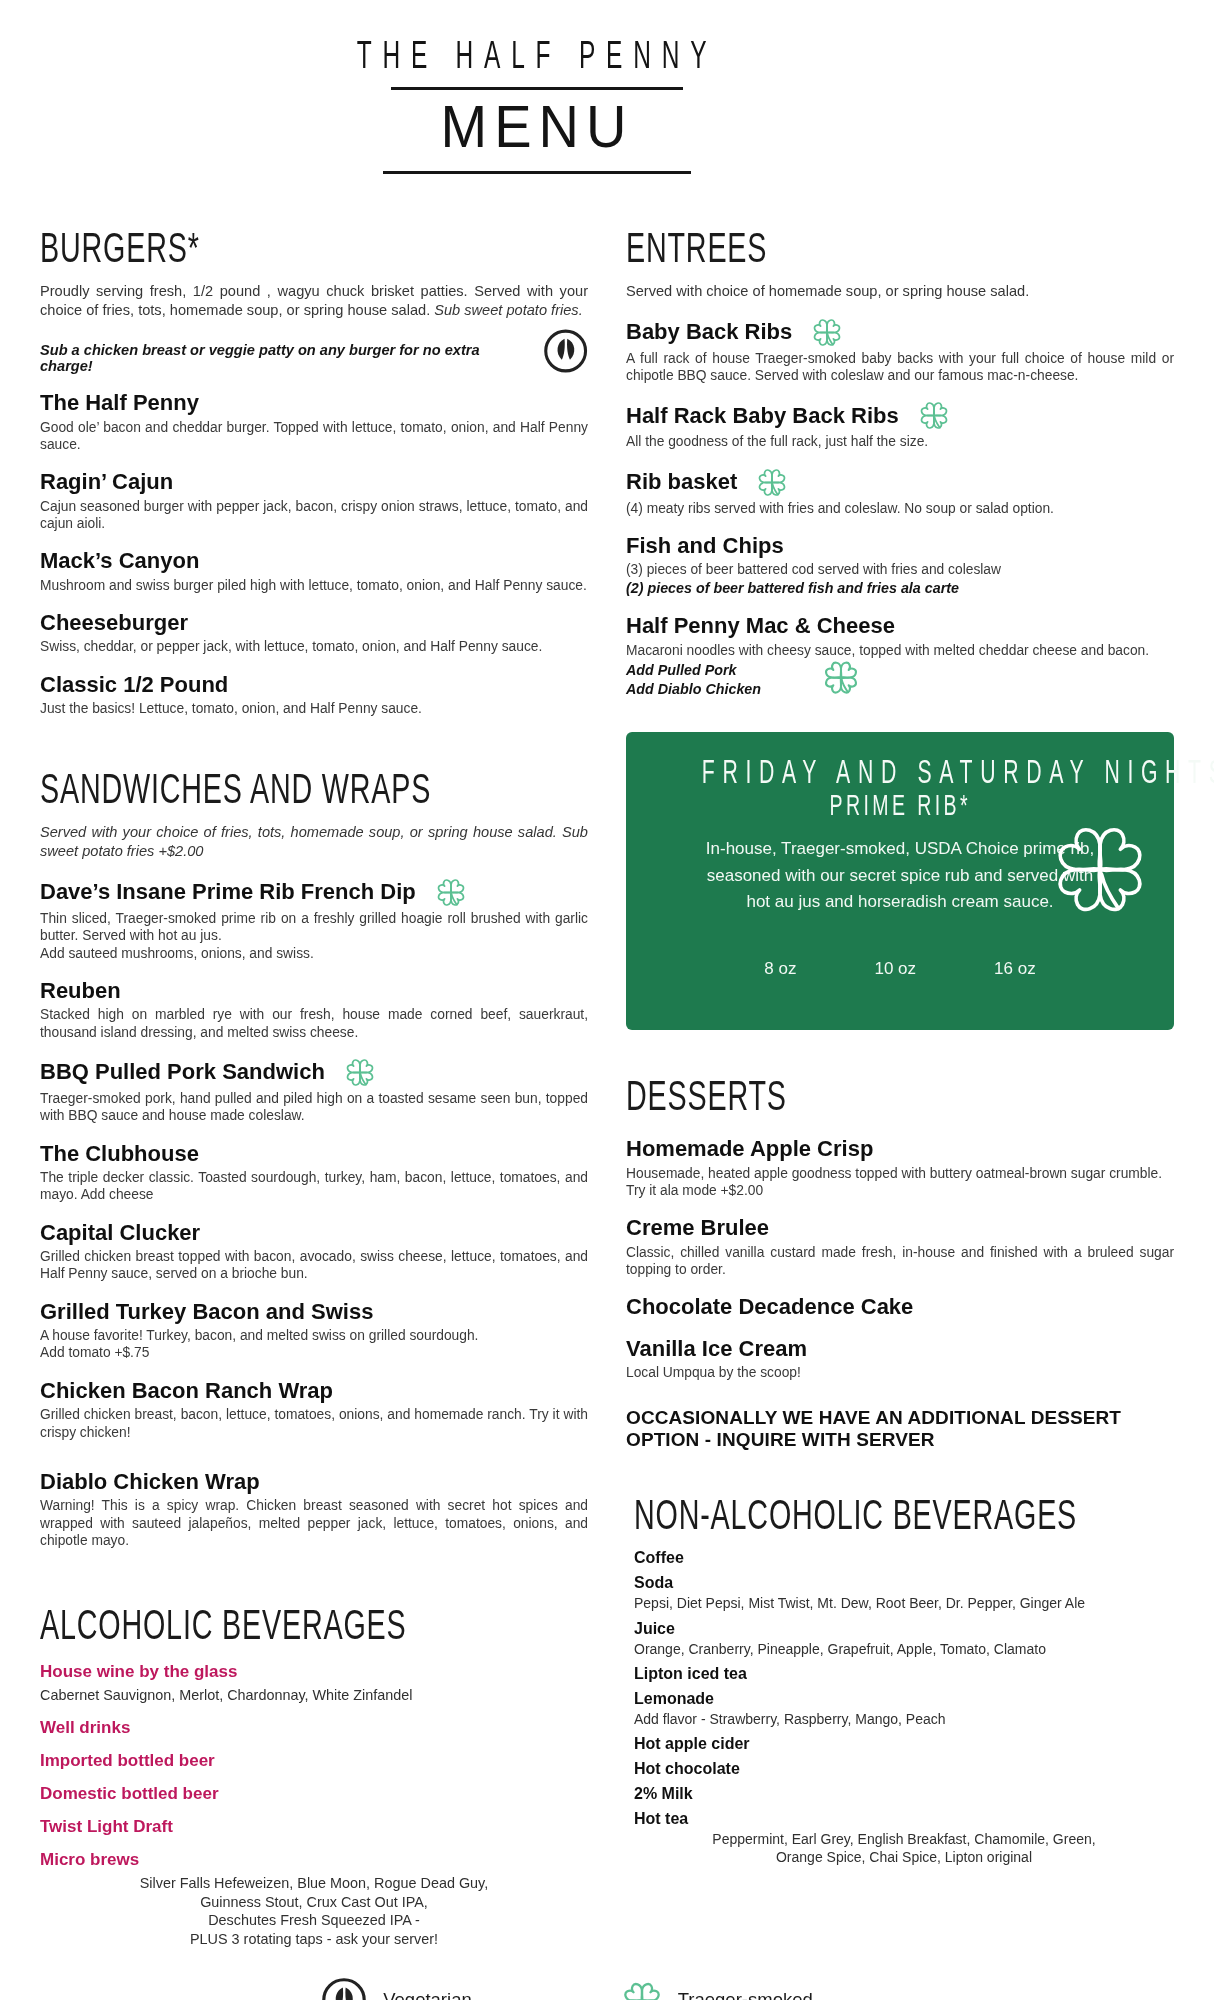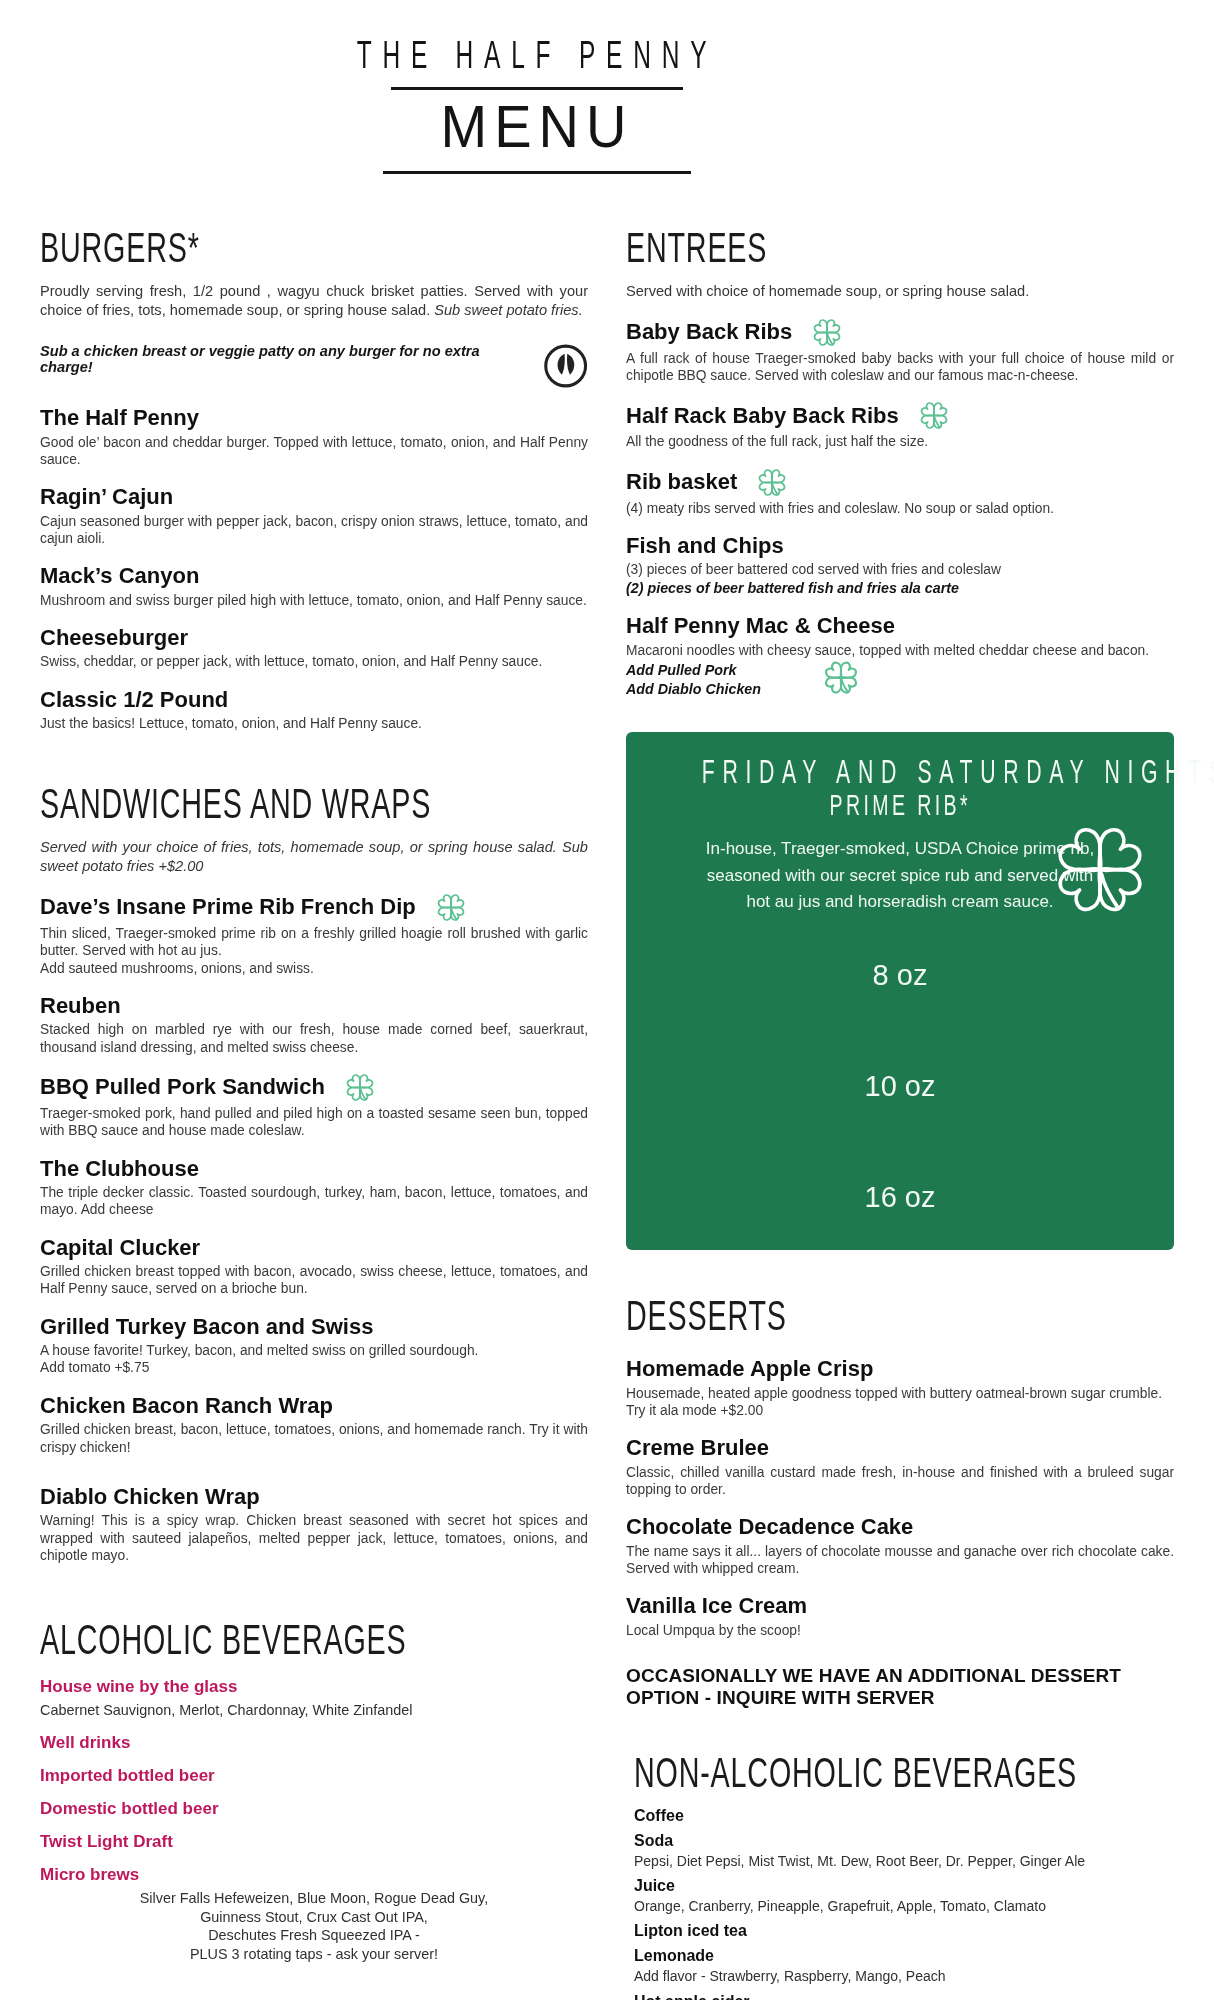--- a/index.html
+++ b/index.html
@@ -17,36 +17,36 @@
   
   .columns { display:grid; grid-template-columns:548px 548px; gap:38px; padding:0 40px; margin-top:50px; }
 
   .section-heading { display:block; margin-bottom:10px; }
   .hand { display:inline-block; font-size:35px; font-weight:400; letter-spacing:1px; transform:scale(0.82,1.22); transform-origin:left bottom; color:#1b1b1b; padding-top:8px; white-space:nowrap; }
 
   .intro { font-size:14.6px; color:#363636; line-height:1.28; text-align:justify; }
   .intro .it { font-style:italic; }
   .intro-italic { font-style:italic; }
 
-  .note-row { display:flex; align-items:flex-start; gap:14px; margin-top:24px; }
+  .note-row { display:flex; align-items:flex-end; gap:14px; margin-top:9px; }
   .note { font-size:14.6px; font-weight:bold; font-style:italic; color:#161616; }
 
   .item { margin-top:16px; }
   .item-name { font-size:22px; font-weight:bold; color:#101010; display:flex; align-items:center; gap:20px; line-height:1.15; }
   .item-desc { font-size:13.8px; color:#3a3a3a; line-height:1.26; text-align:justify; white-space:pre-line; margin-top:3px; }
   .bold-italic { font-size:14.3px; font-weight:bold; font-style:italic; color:#141414; line-height:1.3; white-space:pre-line; }
   .add-row { display:flex; align-items:center; margin-top:2px; }
   .add-row .clover-mid { margin-left:62px; margin-top:-6px; }
 
   
   .green-box { position:relative; margin-top:34px; background:#1e7a4e; border-radius:6px; padding:30px 28px 36px 28px; text-align:center; color:#fff; min-height:298px; }
   .gb-h1 { display:inline-block; font-size:25px; letter-spacing:9px; transform:scale(0.85,1.3); transform-origin:center bottom; white-space:nowrap; color:#f4faf6; }
   .gb-h2 { display:inline-block; font-size:23px; letter-spacing:4px; transform:scale(0.85,1.25); transform-origin:center bottom; color:#f4faf6; margin-top:4px; }
   .gb-body { font-size:17px; line-height:1.55; max-width:400px; margin:14px auto 0 auto; color:#f2f8f4; }
-  .gb-sizes { display:flex; justify-content:center; gap:78px; margin-top:44px; font-size:29px; color:#f2f8f4;flex-direction:column; }
+  .gb-sizes { display:flex; justify-content:center; gap:78px; margin-top:44px; font-size:17px; color:#f2f8f4; }
   .gb-clover { position:absolute; right:26px; top:88px; }
 
   
   .dessert-note { font-size:19px; font-weight:bold; color:#111; margin-top:26px; letter-spacing:0.1px; }
 
   
   .bev-entry-name { font-size:17px; font-weight:bold; color:#be185d; margin-top:13px; }
   .bev-detail { font-size:14.4px; color:#303030; margin-top:4px; line-height:1.3; white-space:pre-line; }
   .bev-detail.centered { text-align:center; }
   .na-entry-name { font-size:16px; font-weight:bold; color:#101010; margin-top:7px; }
@@ -293,21 +293,20 @@
           <div class="item-name">Homemade Apple Crisp</div>
           <p class="item-desc">Housemade, heated apple goodness topped with buttery oatmeal-brown sugar crumble.
 Try it ala mode +$2.00</p>
         </div>
         <div class="item">
           <div class="item-name">Creme Brulee</div>
           <p class="item-desc">Classic, chilled vanilla custard made fresh, in-house and finished with a bruleed sugar topping to order.</p>
         </div>
         <div class="item">
           <div class="item-name">Chocolate Decadence Cake</div>
-          <p class="item-desc">The name says it all... layers of chocolate mousse and ganache over rich chocolate cake. Served with whipped cream.</p>
         </div>
         <div class="item">
           <div class="item-name">Vanilla Ice Cream</div>
           <p class="item-desc">Local Umpqua by the scoop!</p>
         </div>
         <p class="dessert-note">OCCASIONALLY WE HAVE AN ADDITIONAL DESSERT OPTION - INQUIRE WITH SERVER</p>
       </div>
 
       <div class="section non-alc" style="margin-top:40px;">
         <span class="section-heading"><span class="hand">NON-ALCOHOLIC BEVERAGES</span></span>

